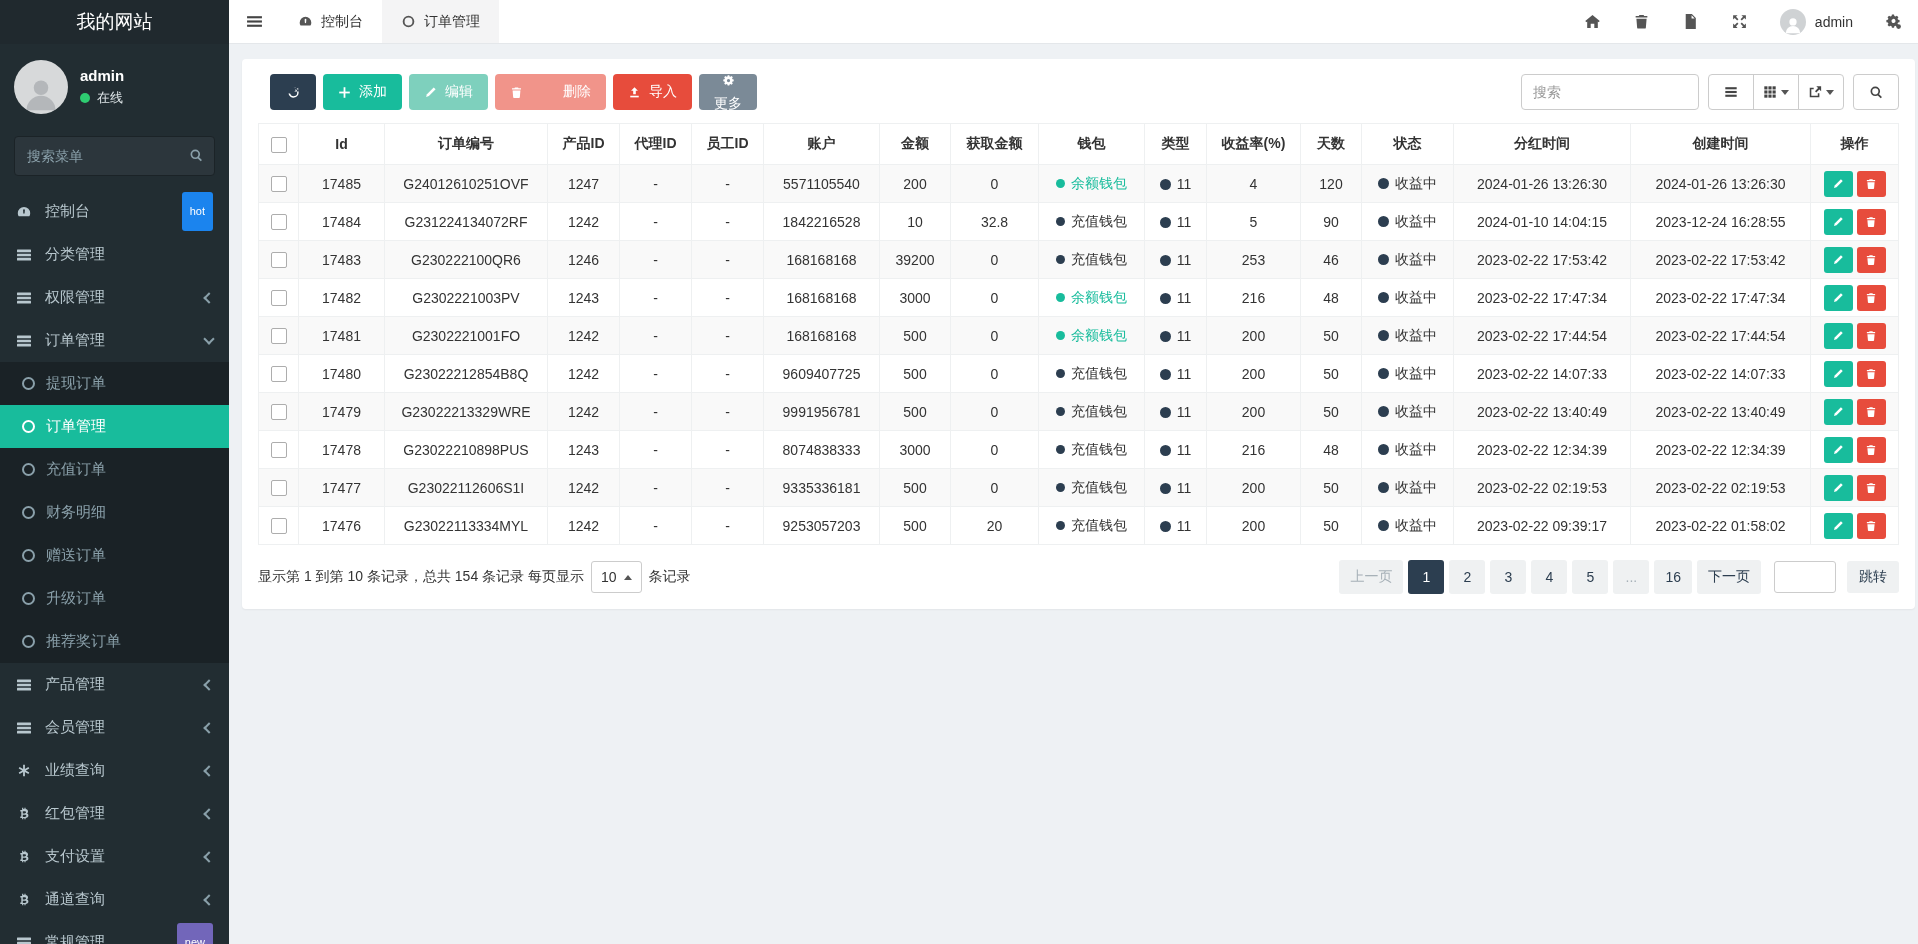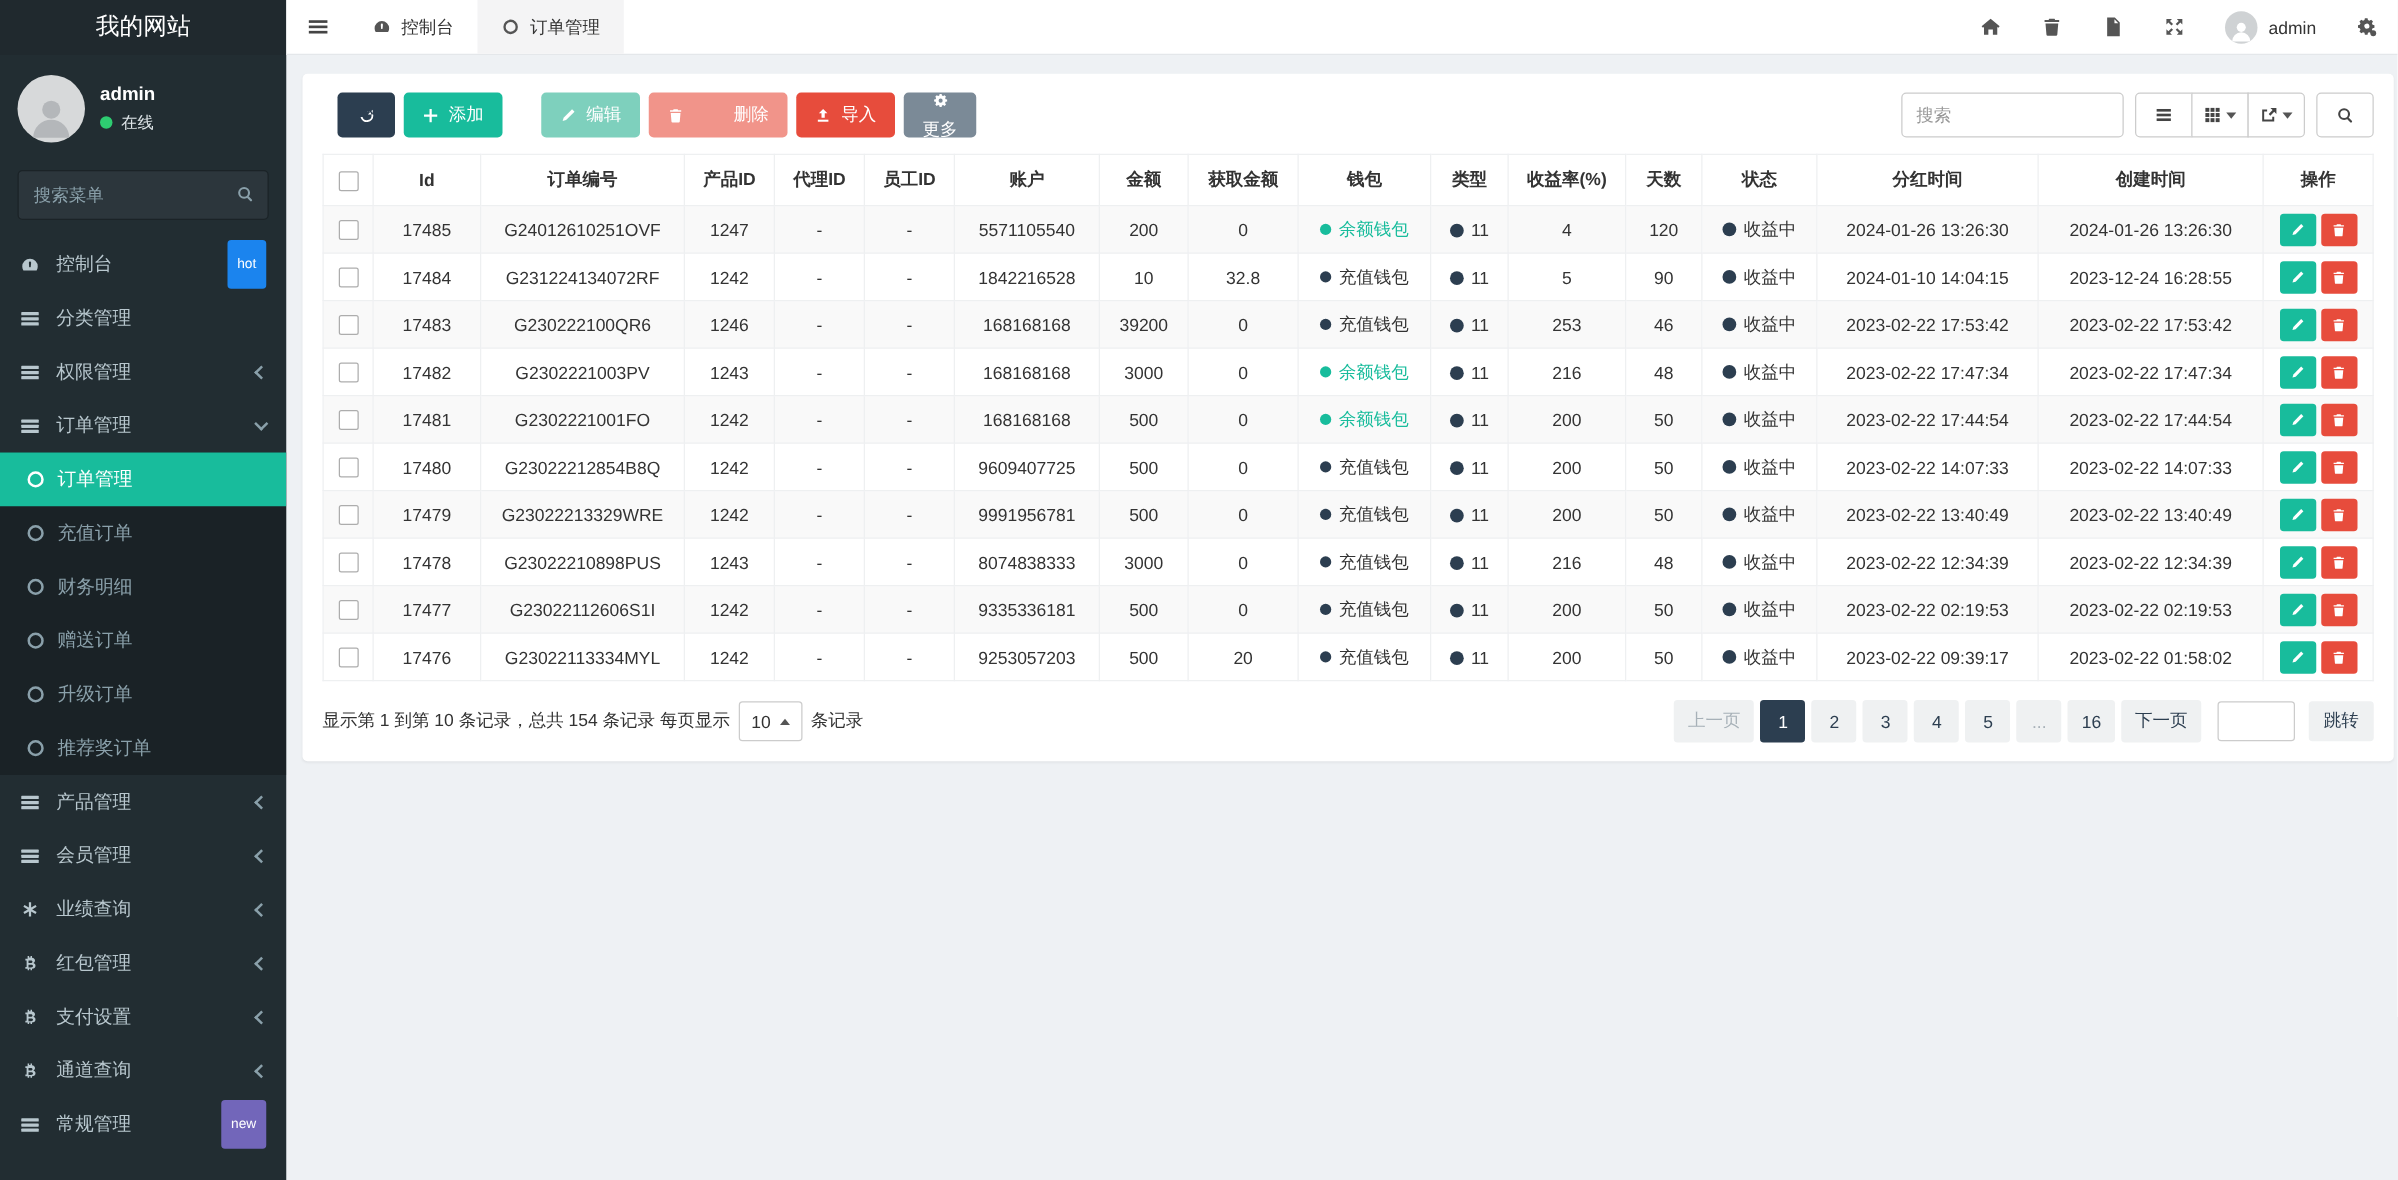--- a/index.html
+++ b/index.html
@@ -51,21 +51,21 @@
 
   .content { padding:15px 13px; }
   .card { background:#fff; border-radius:4px; padding:15px 16px; box-shadow:0 1px 2px rgba(0,0,0,.05); }
 
   .toolbar { display:flex; align-items:center; margin-bottom:13px;padding-left:12px; }
   .tbtn { height:36px; border:none; border-radius:4px; color:#fff; font-size:14px; display:inline-flex; align-items:center; gap:8px; padding:0 15px; margin-right:7px; cursor:pointer; font-family:inherit; }
   .tbtn .b-icon { width:13px; height:13px; }
   .tbtn.navy { background:#2c3e50; width:46px; justify-content:center; padding:0; }
   .tbtn.navy .b-icon { width:15px; height:15px; }
   .tbtn.teal { background:#18bc9c; }
-  .tbtn.teal-dis { background:#7ed0bd;margin-left:24px; }
+  .tbtn.teal-dis { background:#7ed0bd; }
   .tbtn.red-dis { background:#f1948a;gap:40px; }
   .tbtn.red { background:#e74c3c; }
   .tbtn.gray { background:#7b8a97;flex-direction:column; }
   .toolbar-right { margin-left:auto; display:flex; align-items:center; gap:9px; }
   .tb-search { width:178px; height:36px; border:1px solid #ccc; border-radius:4px; font-size:14px; padding:0 11px; color:#333; outline:none; font-family:inherit; }
   .tb-search::placeholder { color:#999; }
   .btn-group { display:flex; }
   .vbtn { width:46px; height:36px; background:#fff; border:1px solid #ccc; margin-left:-1px; display:flex; align-items:center; justify-content:center; gap:4px; color:#444; cursor:pointer; }
   .vbtn:first-child { border-radius:4px 0 0 4px; margin-left:0; }
   .vbtn:last-child { border-radius:0 4px 4px 0; }
@@ -173,20 +173,24 @@
               <rect x="1" y="2.6" width="14" height="2.6" rx=".5"></rect>
               <rect x="1" y="6.7" width="14" height="2.6" rx=".5"></rect>
               <rect x="1" y="10.8" width="14" height="2.6" rx=".5"></rect>
             </svg>
           </span>
         </span>
         <span>订单管理</span>
         <span class="chev down"></span>
       </div>
       <div class="submenu">
+        <div class="submenu-item">
+          <span class="ring"></span>
+          <span>提现订单</span>
+        </div>
         <div class="submenu-item active">
           <span class="ring"></span>
           <span>订单管理</span>
         </div>
         <div class="submenu-item">
           <span class="ring"></span>
           <span>充值订单</span>
         </div>
         <div class="submenu-item">
           <span class="ring"></span>

